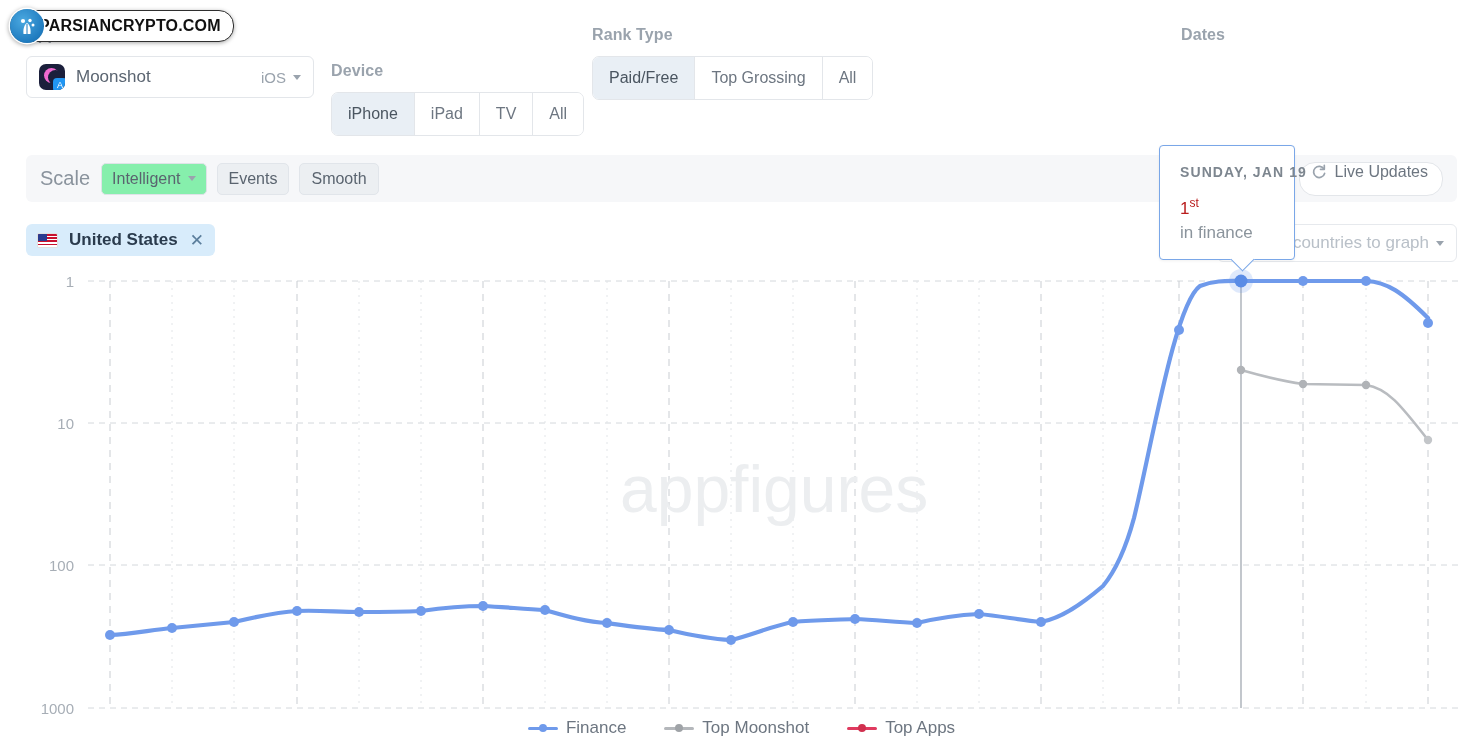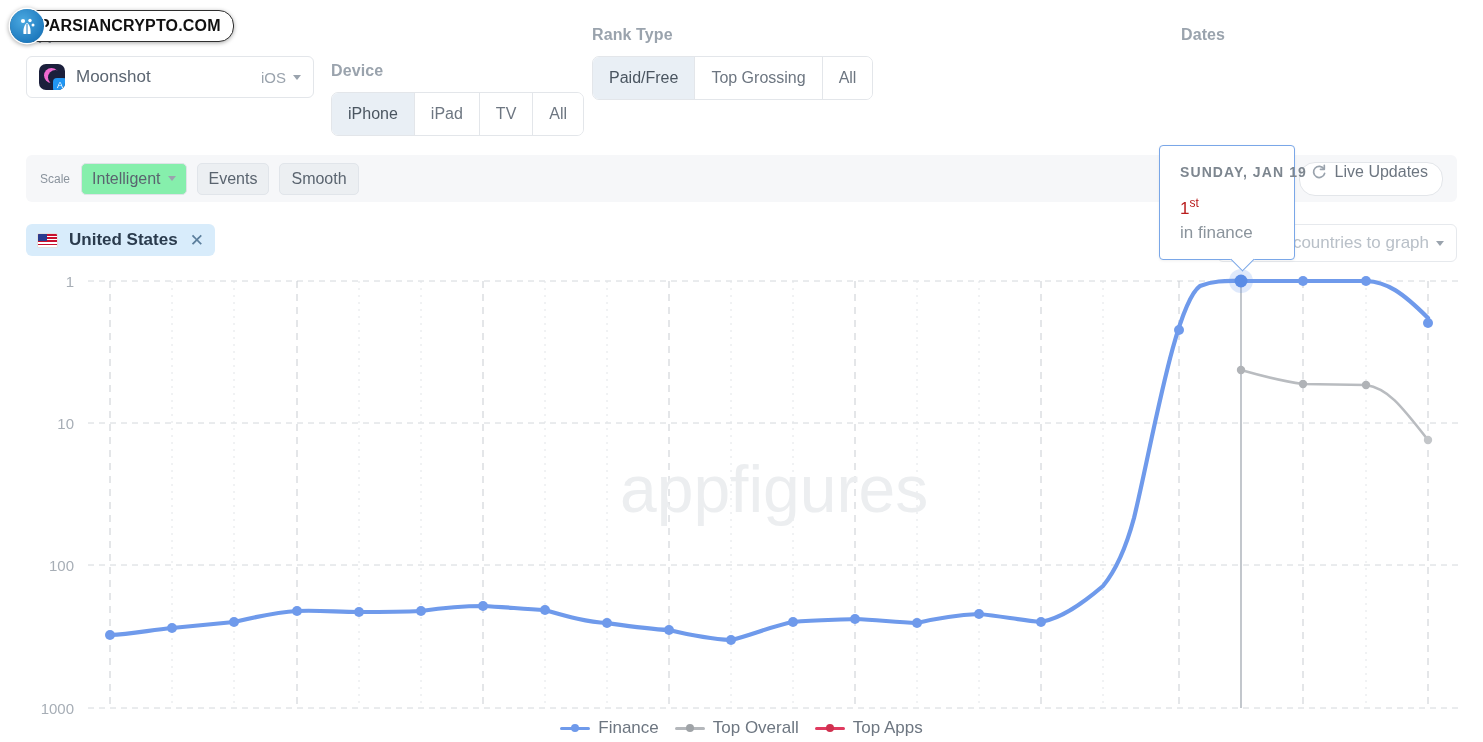--- a/index.html
+++ b/index.html
@@ -161,21 +161,21 @@
     position: absolute;
     left: 26px; top: 155px;
     width: 1431px; height: 47px;
     background: #f6f7f9;
     border-radius: 6px;
     display: flex;
     align-items: center;
     padding: 0 14px;
     box-sizing: border-box;
   }
-  .tb-label { font-size: 12px; color: #8a939d; margin-right: 11px; }
+  .tb-label { font-size: 20px; color: #8a939d; margin-right: 11px; }
   .tb-select {
     height: 30px;
     border: 1px solid #dfe3e8;
     border-radius: 5px;
     background: #86efac;
     display: inline-flex; align-items: center;
     padding: 0 10px;
     font-size: 16px; color: #5a646f; justify-content: flex-end;
   }
   .tb-btn {
@@ -289,21 +289,21 @@
   }
 
   
   .legend {
     position: absolute;
     left: 0; bottom: 4px;
     width: 1483px;
     display: flex;
     justify-content: center;
     align-items: center;
-    gap: 16px;
+    gap: 38px;
   }
   .legend-item {
     display: inline-flex;
     align-items: center;
     font-size: 17px;
     color: #6d7681;
   }
   .legend-mark {
     width: 30px; height: 12px;
     margin-right: 8px;
@@ -545,21 +545,21 @@
           <i style="background:#6f9aeb"></i>
             <b style="background:#6f9aeb"></b>
         </span>
         <span>Finance</span>
       </span>
       <span class="legend-item">
         <span class="legend-mark">
           <i style="background:#b4b7bb"></i>
             <b style="background:#9fa3a7"></b>
         </span>
-        <span>Top Overall</span>
+        <span>Top Moonshot</span>
       </span>
       <span class="legend-item">
         <span class="legend-mark">
           <i style="background:#e03a5f"></i>
             <b style="background:#d0304f"></b>
         </span>
         <span>Top Apps</span>
       </span>
     </div>
   </div>

